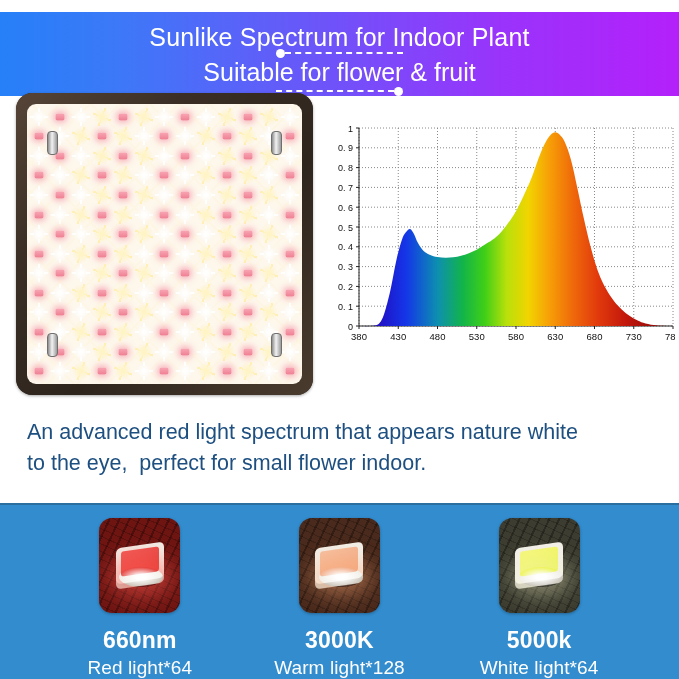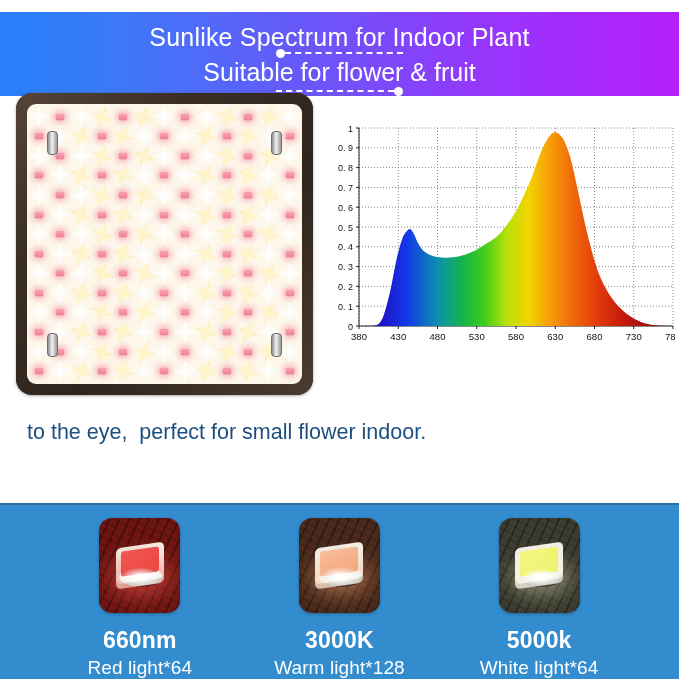--- a/index.html
+++ b/index.html
@@ -492,20 +492,21 @@
           <text x="191" y="222" text-anchor="middle" font-size="9.5" fill="#111" font-family="&quot;Liberation Sans&quot;, sans-serif">580</text>
           <text x="230.25" y="222" text-anchor="middle" font-size="9.5" fill="#111" font-family="&quot;Liberation Sans&quot;, sans-serif">630</text>
           <text x="269.5" y="222" text-anchor="middle" font-size="9.5" fill="#111" font-family="&quot;Liberation Sans&quot;, sans-serif">680</text>
           <text x="308.75" y="222" text-anchor="middle" font-size="9.5" fill="#111" font-family="&quot;Liberation Sans&quot;, sans-serif">730</text>
           <text x="348" y="222" text-anchor="middle" font-size="9.5" fill="#111" font-family="&quot;Liberation Sans&quot;, sans-serif">780</text>
         </g>
     </svg>
   </div>
 
   <div class="desc">
+    <span>An advanced red light spectrum that appears nature white</span>
     <span>to the eye,  perfect for small flower indoor.</span>
   </div>
 
   <div class="band">
     <div class="chips">
 
       <div class="chip chip-red">
         <div class="chip-thumb">
           <span class="pcb"></span>
           <span class="emitter"></span>

